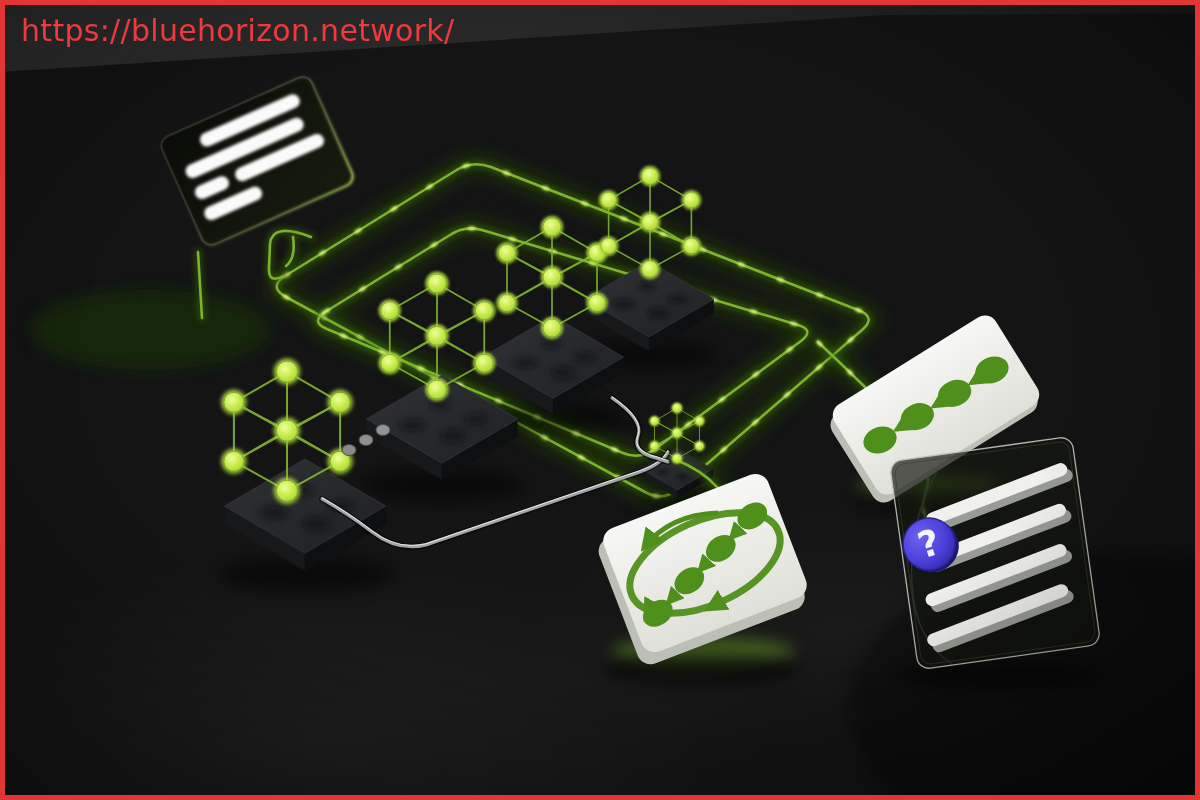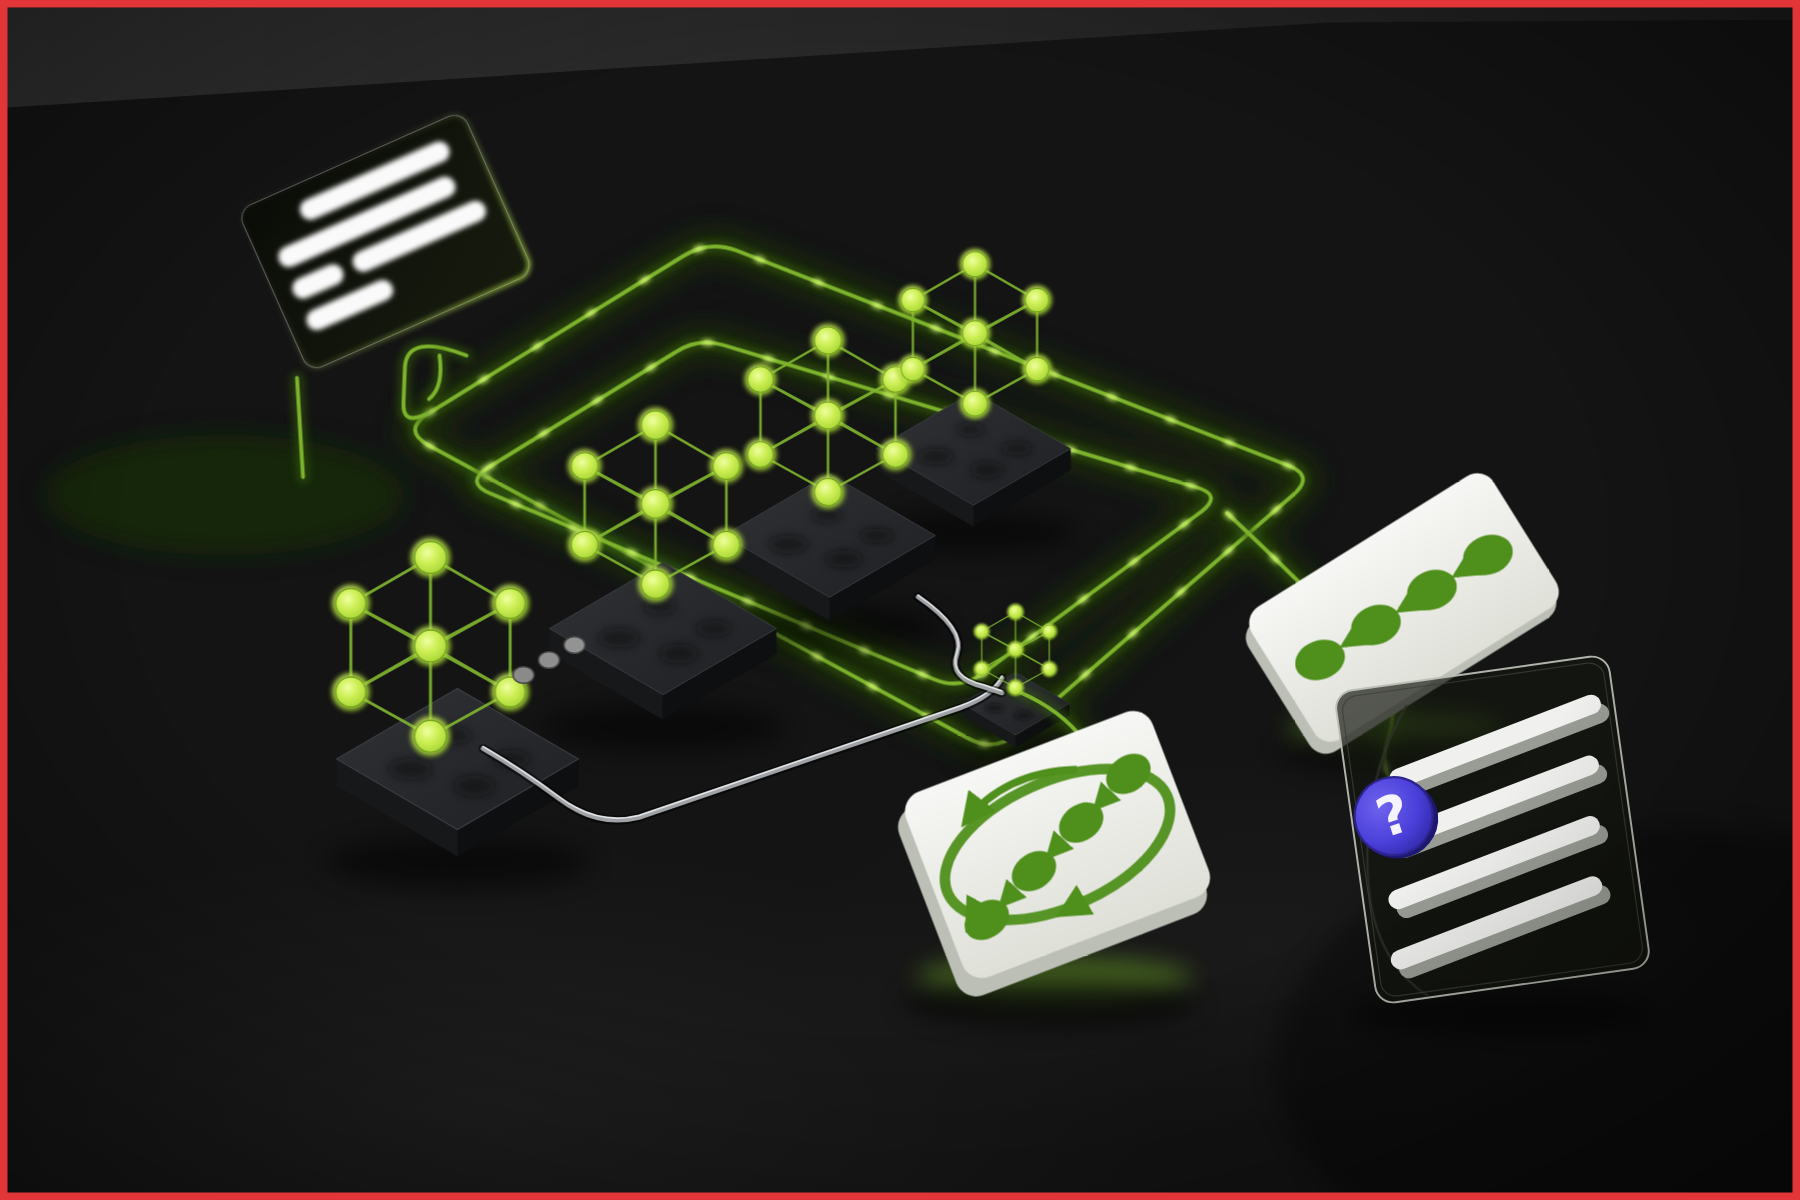--- a/index.html
+++ b/index.html
@@ -279,14 +279,15 @@
     <g transform="translate(-64,-18) rotate(-10)">
       <ellipse cx="2" cy="3" rx="27" ry="26" fill="#1d1870"></ellipse>
       <circle cx="0" cy="0" r="26" fill="url(#gCoin)" stroke="#2e2490" stroke-width="1.5"></circle>
       <text x="0" y="12" text-anchor="middle" font-family="DejaVu Sans, Liberation Sans, sans-serif" font-size="36" font-weight="bold" fill="#f4f3ff">?</text>
     </g>
   </g>
 
   <rect x="0" y="0" width="1200" height="800" fill="url(#gVig)"></rect>
 </svg>
 
+<div class="urlbar">https://bluehorizon.network/</div>
 <div class="frame"></div>
 </div>
 
 </body></html>

